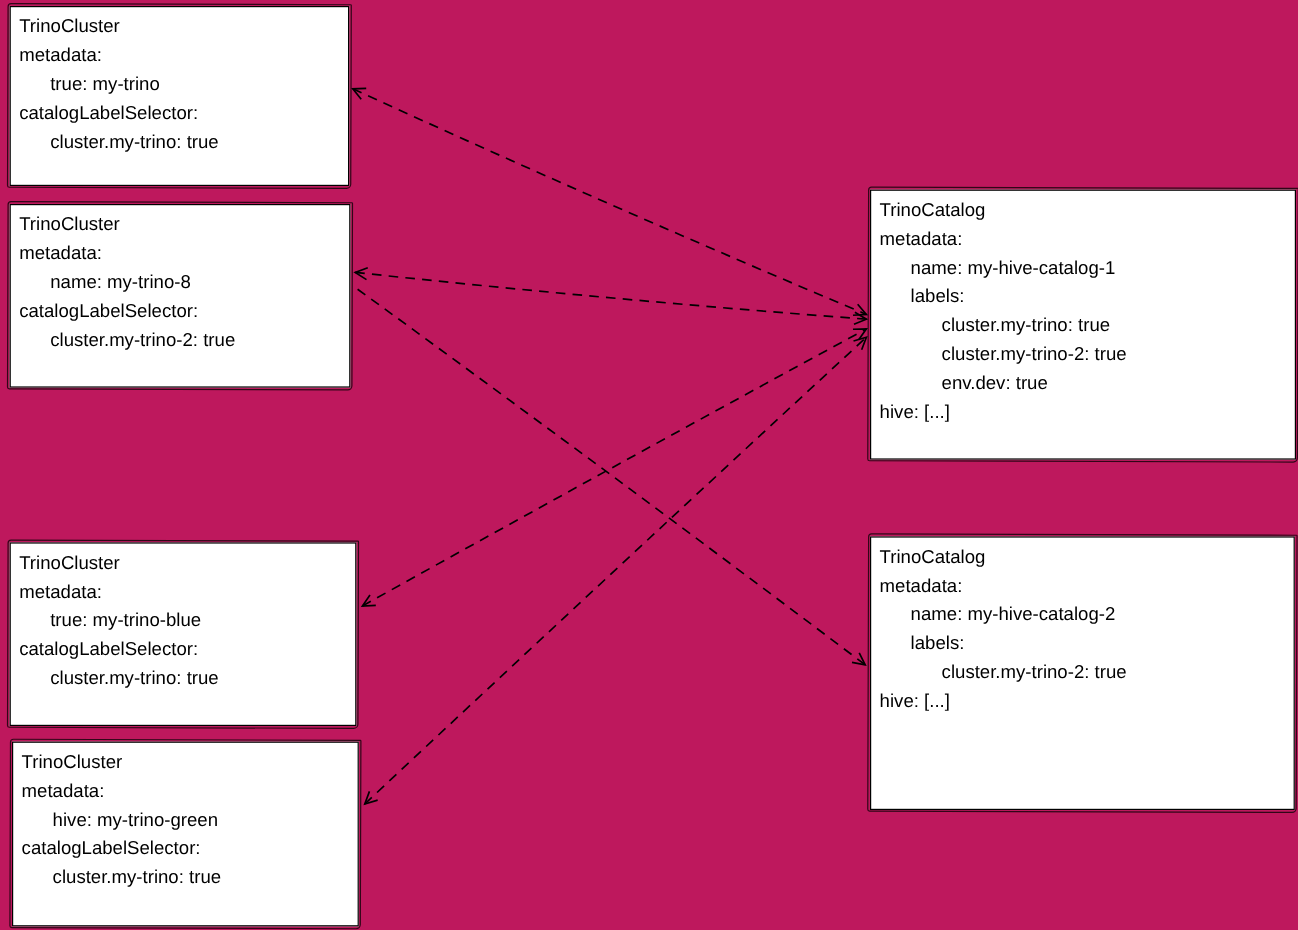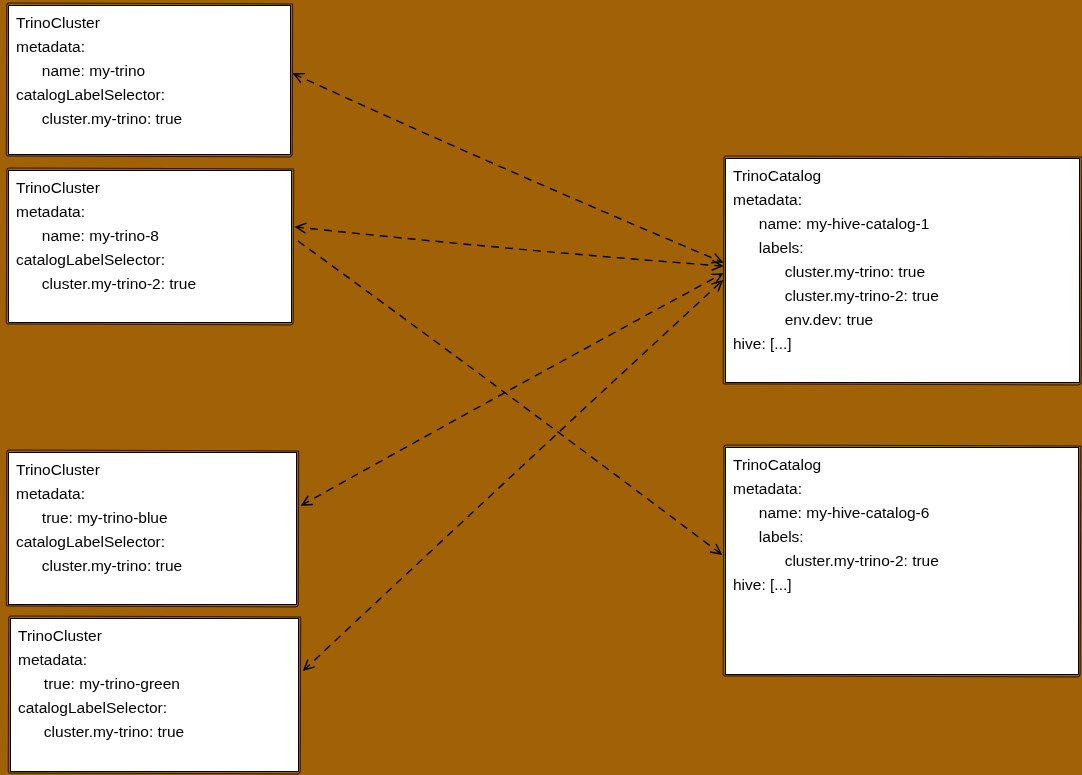--- a/index.html
+++ b/index.html
@@ -9,21 +9,21 @@
     height: 775px;
     background: #ffffff;
     font-family: "Liberation Sans", sans-serif;
     color: #000000;
   }
   .canvas {
     position: relative;
     width: 1082px;
     height: 775px;
     overflow: hidden;
-    background: #a16207;
+    background: #be185d;
   }
   svg.edges {
     position: absolute;
     left: 0;
     top: 0;
     z-index: 1;
   }
   .box {
     position: absolute;
     background: #ffffff;
@@ -66,21 +66,21 @@
     <path d="M294 74 Q 508 172 722 262" fill="none" stroke="#000" stroke-width="1.4" stroke-dasharray="8 6" marker-start="url(#ah)" marker-end="url(#ah)"></path>
     <path d="M296 227 Q 510 250 722 266" fill="none" stroke="#000" stroke-width="1.4" stroke-dasharray="8 6" marker-start="url(#ah)" marker-end="url(#ah)"></path>
     <path d="M302 505 Q 512 388 722 274" fill="none" stroke="#000" stroke-width="1.4" stroke-dasharray="8 6" marker-start="url(#ah)" marker-end="url(#ah)"></path>
     <path d="M304 670 Q 513 474 722 281" fill="none" stroke="#000" stroke-width="1.4" stroke-dasharray="8 6" marker-start="url(#ah)" marker-end="url(#ah)"></path>
     <path d="M298 241 Q 510 395 721 554" fill="none" stroke="#000" stroke-width="1.4" stroke-dasharray="8 6" marker-end="url(#ah)"></path>
   </svg>
 
   <div class="box b0">
     <div class="ln">TrinoCluster</div>
     <div class="ln">metadata:</div>
-    <div class="ln">      name: my-trino</div>
+    <div class="ln">      true: my-trino</div>
     <div class="ln">catalogLabelSelector:</div>
     <div class="ln">      cluster.my-trino: true</div>
   </div>
 
   <div class="box b1">
     <div class="ln">TrinoCluster</div>
     <div class="ln">metadata:</div>
     <div class="ln">      name: my-trino-8</div>
     <div class="ln">catalogLabelSelector:</div>
     <div class="ln">      cluster.my-trino-2: true</div>
@@ -90,38 +90,38 @@
     <div class="ln">TrinoCluster</div>
     <div class="ln">metadata:</div>
     <div class="ln">      true: my-trino-blue</div>
     <div class="ln">catalogLabelSelector:</div>
     <div class="ln">      cluster.my-trino: true</div>
   </div>
 
   <div class="box b3">
     <div class="ln">TrinoCluster</div>
     <div class="ln">metadata:</div>
-    <div class="ln">      true: my-trino-green</div>
+    <div class="ln">      hive: my-trino-green</div>
     <div class="ln">catalogLabelSelector:</div>
     <div class="ln">      cluster.my-trino: true</div>
   </div>
 
   <div class="box b4">
     <div class="ln">TrinoCatalog</div>
     <div class="ln">metadata:</div>
     <div class="ln">      name: my-hive-catalog-1</div>
     <div class="ln">      labels:</div>
     <div class="ln">            cluster.my-trino: true</div>
     <div class="ln">            cluster.my-trino-2: true</div>
     <div class="ln">            env.dev: true</div>
     <div class="ln">hive: [...]</div>
   </div>
 
   <div class="box b5">
     <div class="ln">TrinoCatalog</div>
     <div class="ln">metadata:</div>
-    <div class="ln">      name: my-hive-catalog-6</div>
+    <div class="ln">      name: my-hive-catalog-2</div>
     <div class="ln">      labels:</div>
     <div class="ln">            cluster.my-trino-2: true</div>
     <div class="ln">hive: [...]</div>
   </div>
 
 </div>
 
 </body></html>

